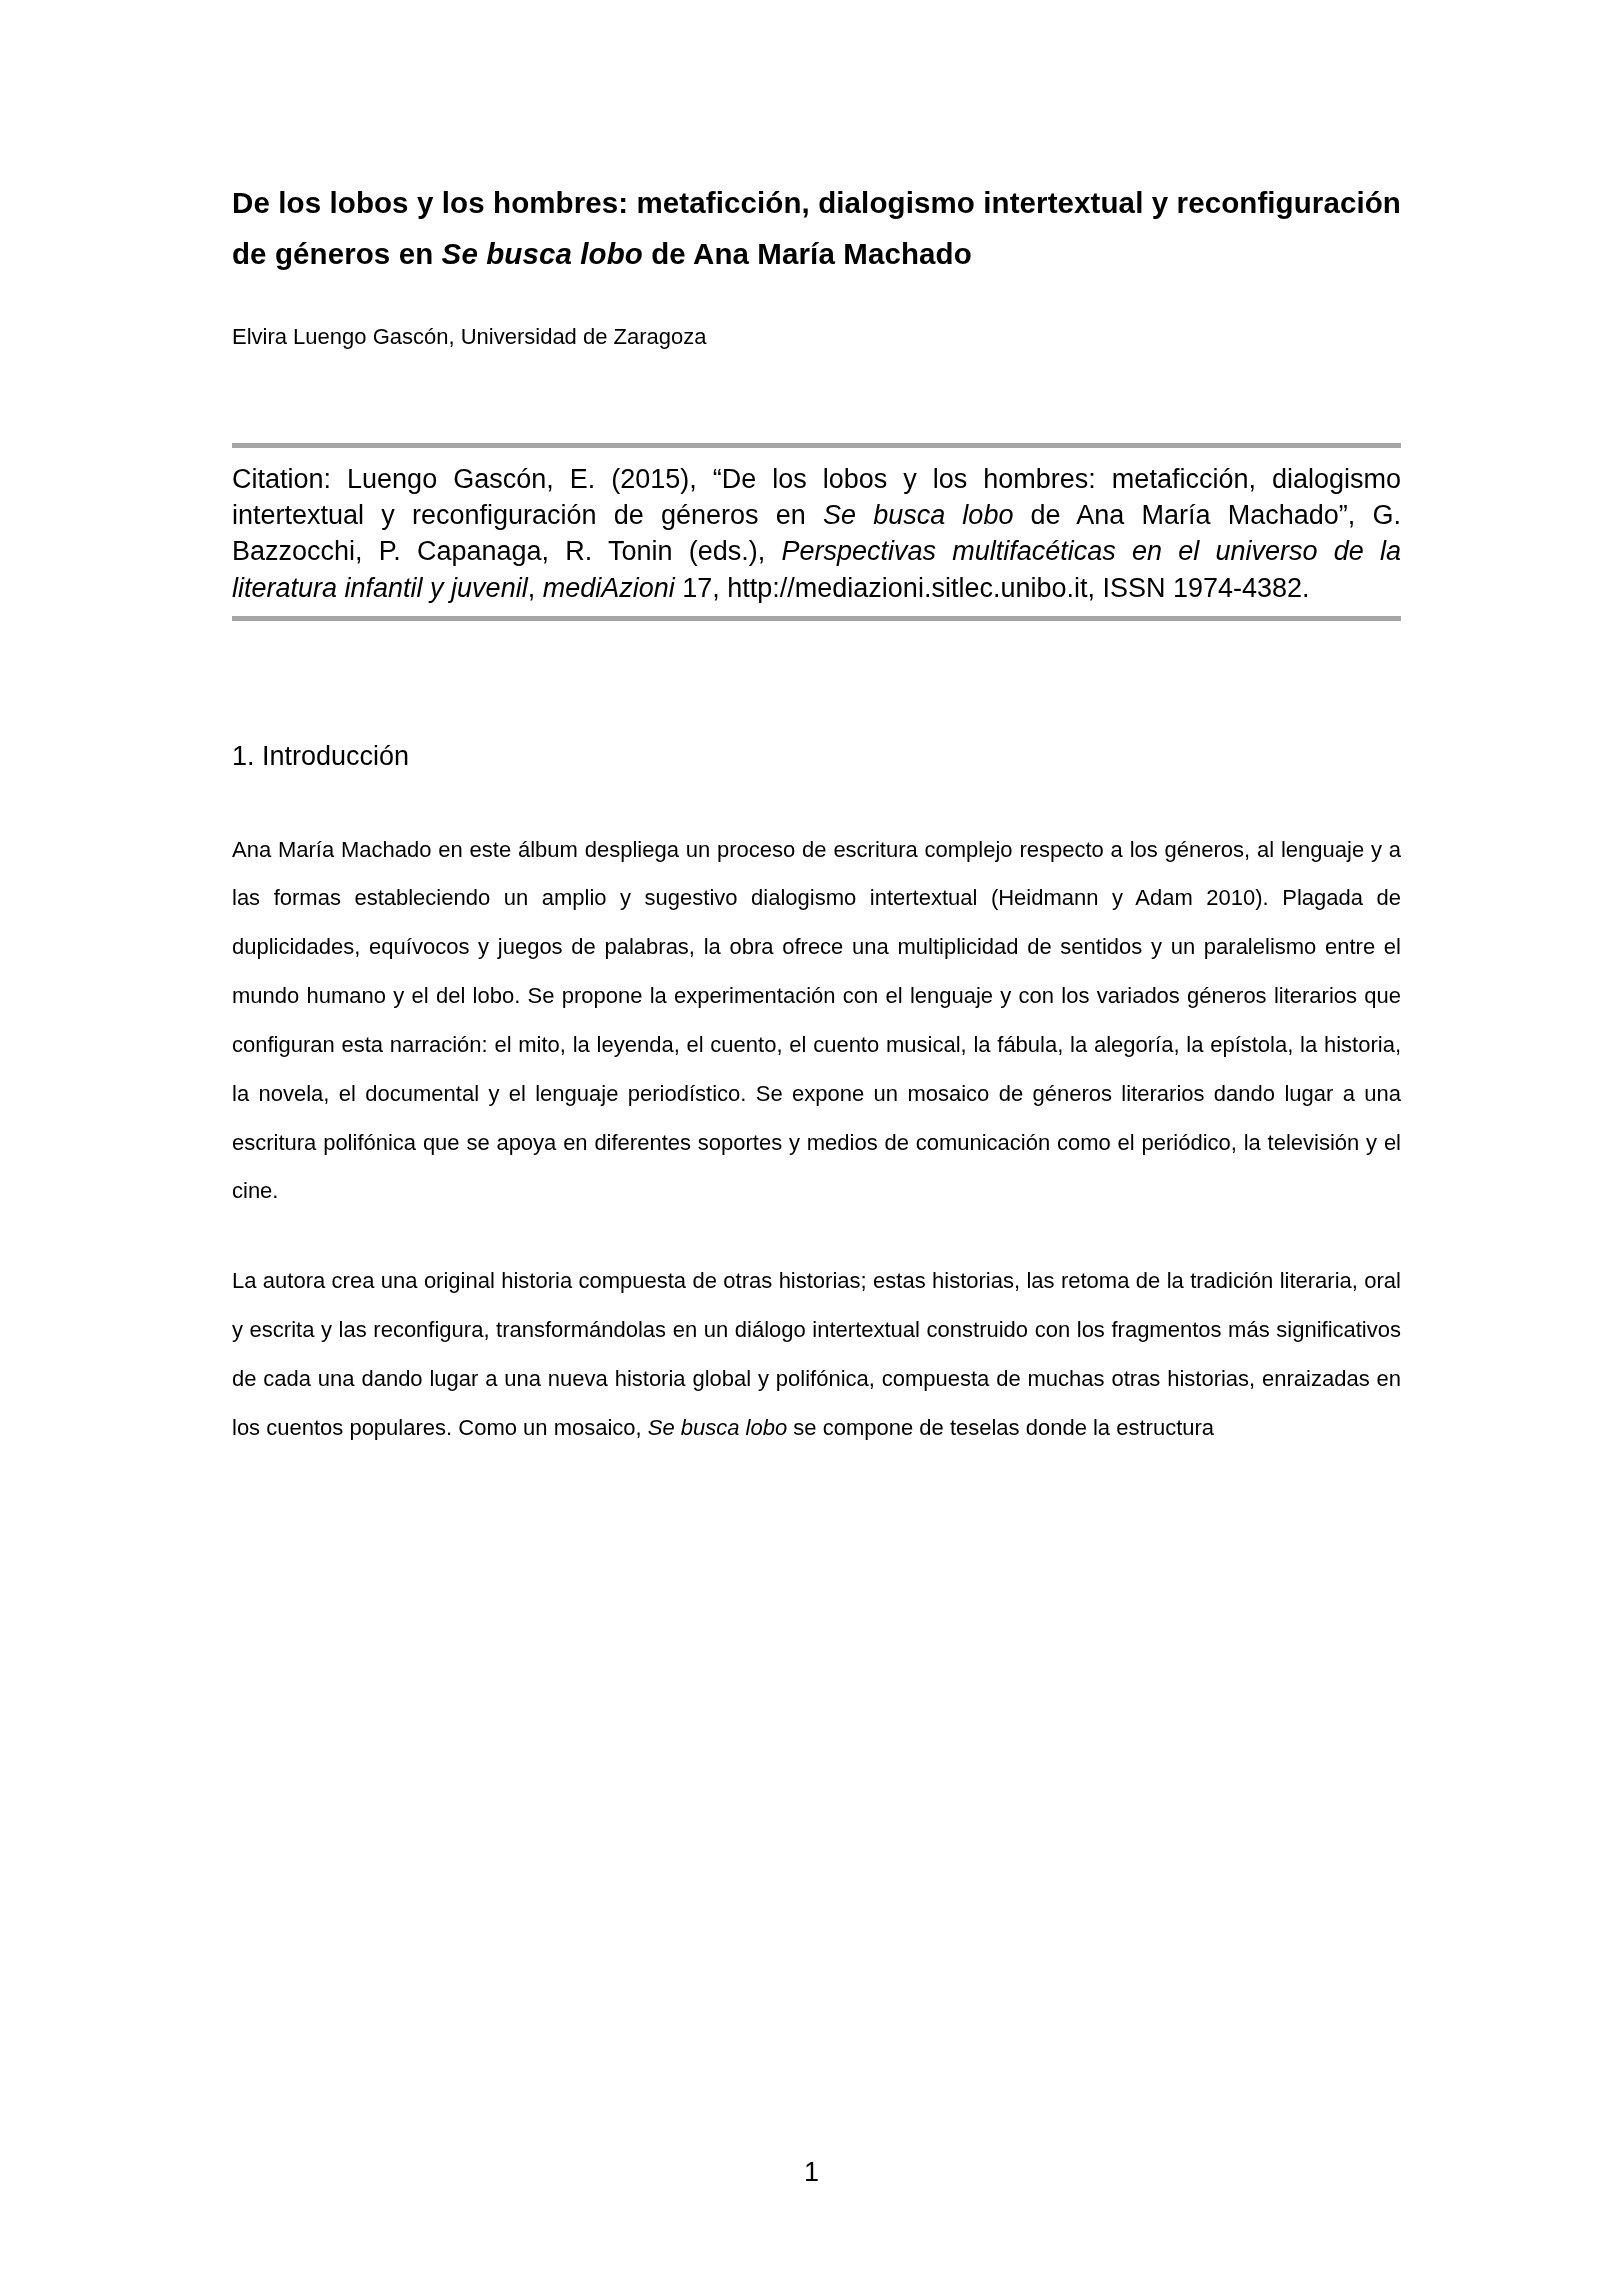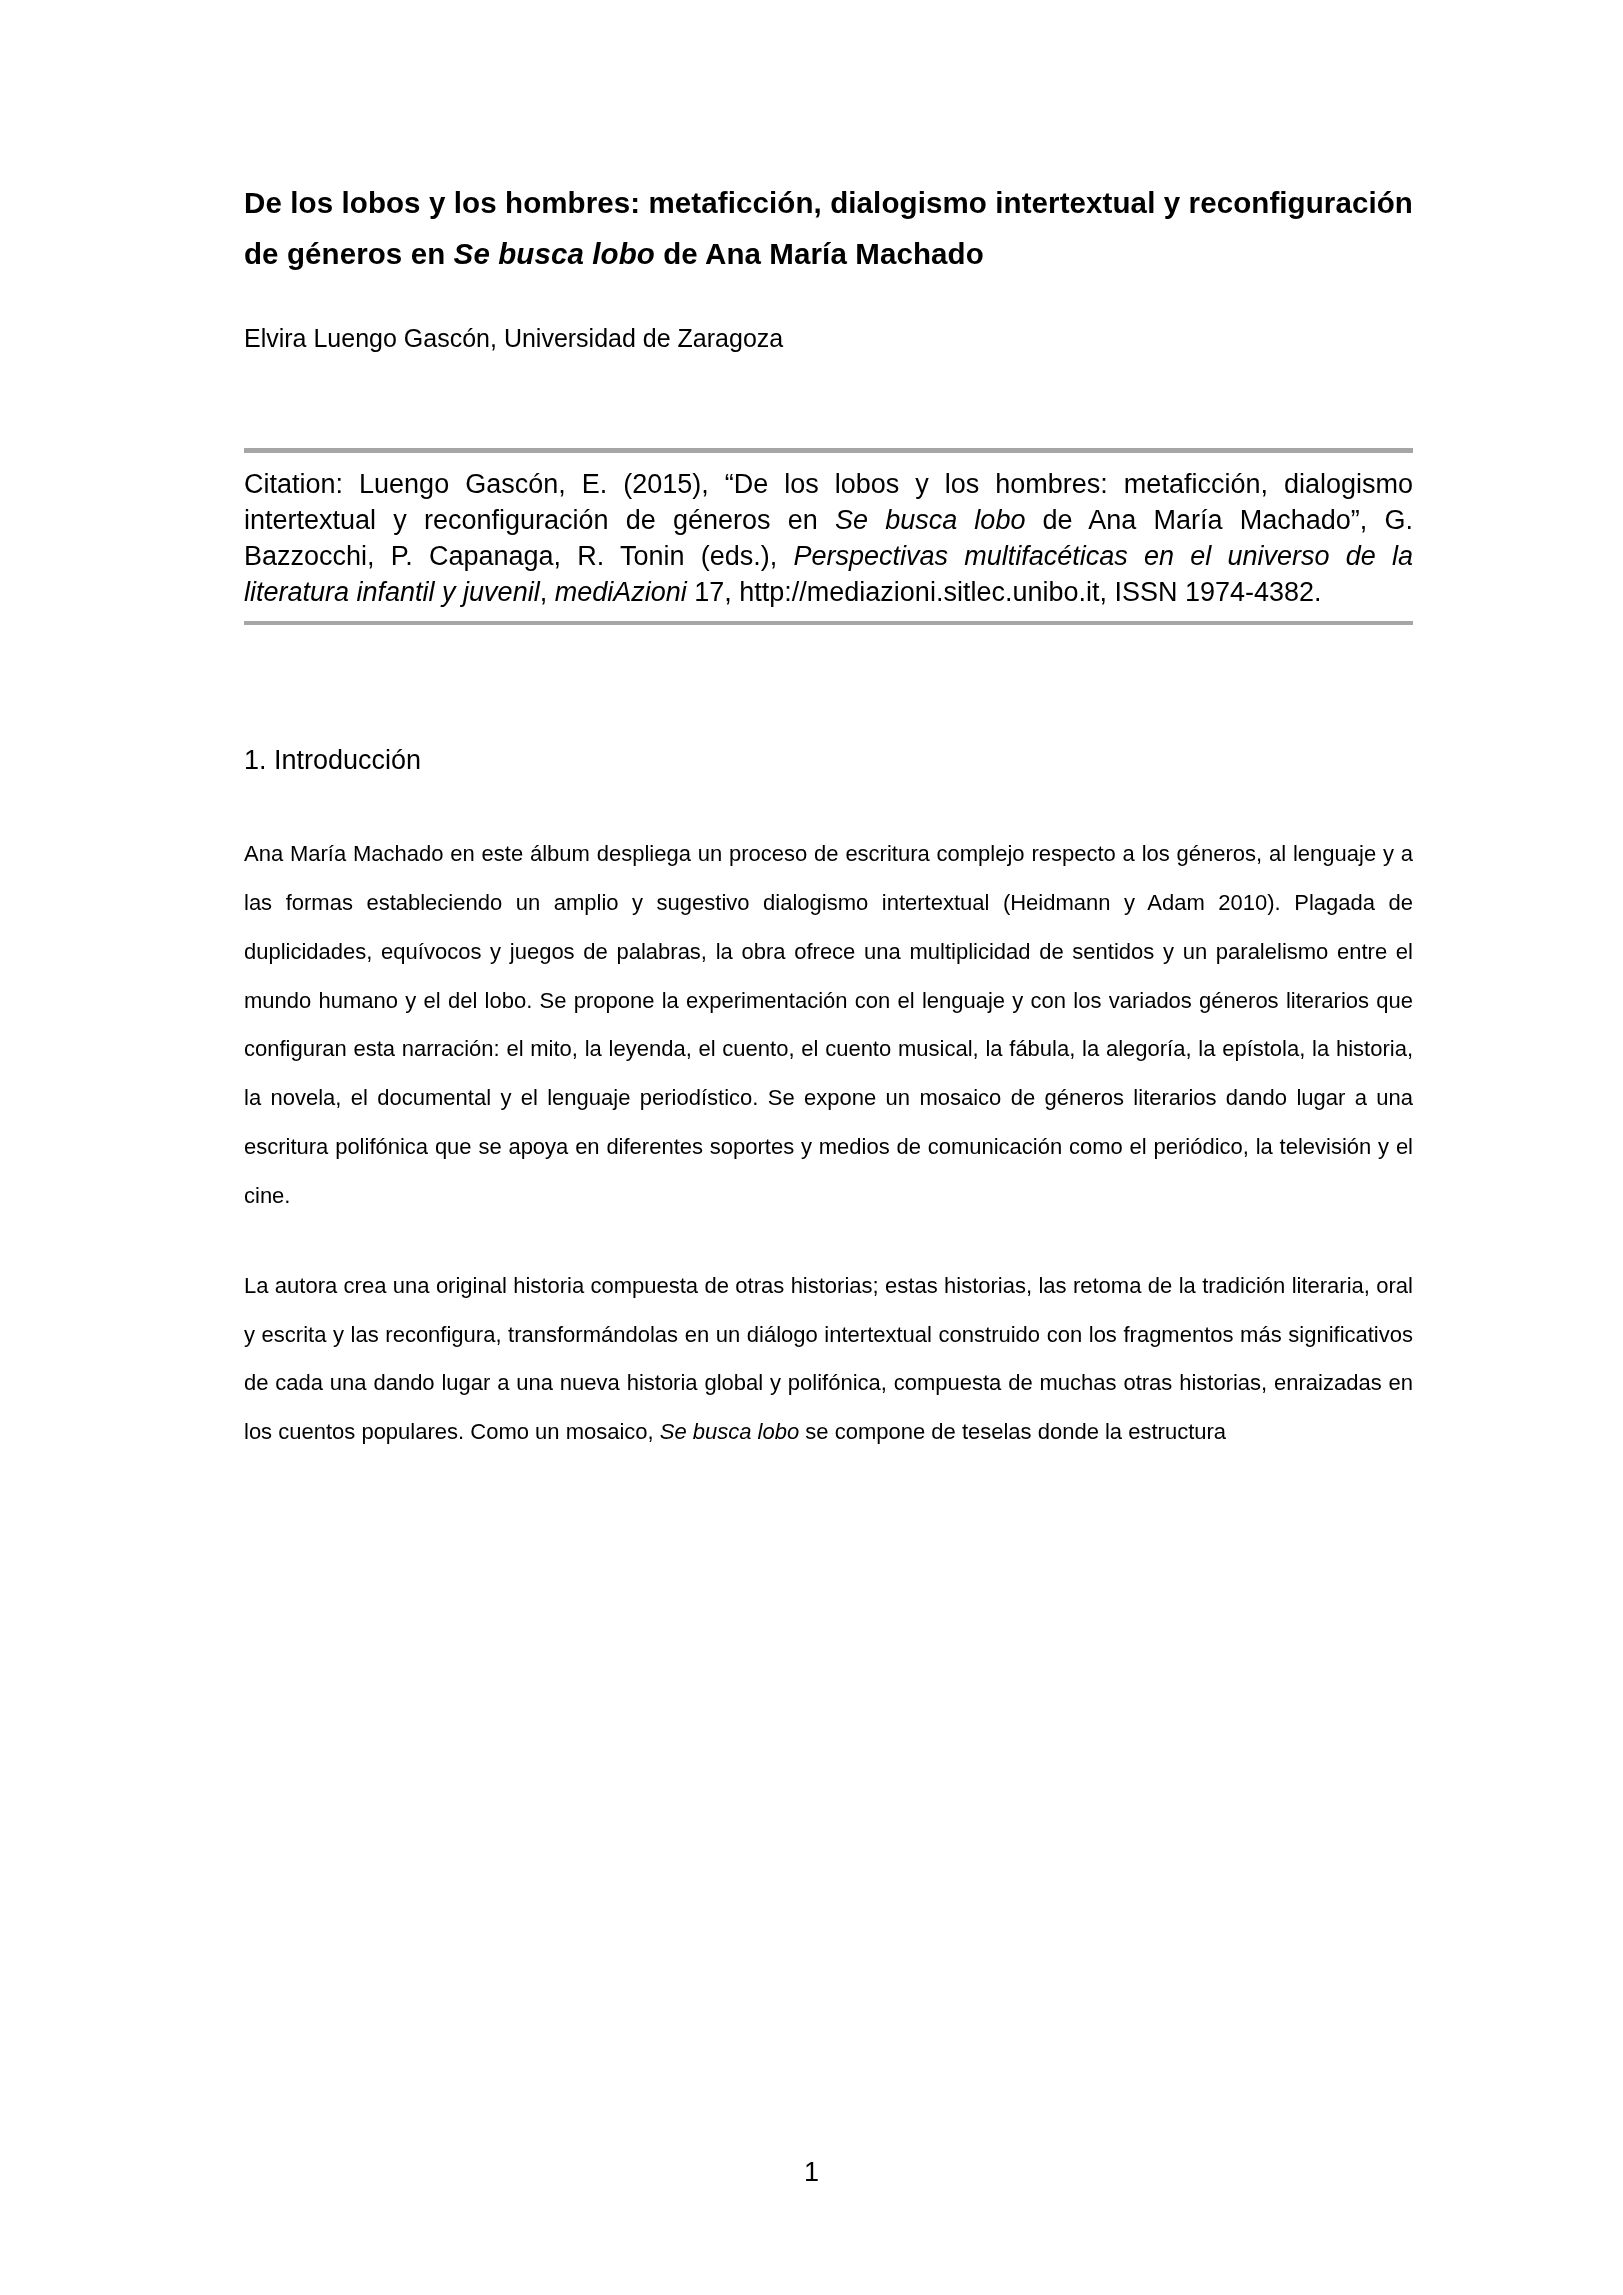--- a/index.html
+++ b/index.html
@@ -15,21 +15,21 @@
   .page {
     position: relative;
     width: 1623px;
     height: 2295px;
     background: #ffffff;
     box-sizing: border-box;
     overflow: hidden;
   }
   .content {
     position: absolute;
-    left: 244px;
+    left: 232px;
     top: 0;
     width: 1169px;
   }
 
   
   .doc-title {
     margin: 0;
     padding-top: 178px;
     font-size: 29.5px;
     font-weight: bold;
@@ -37,21 +37,21 @@
     text-align: justify;
     text-justify: inter-word;
     letter-spacing: 0.1px;
   }
   .doc-title .ital { font-style: italic; }
 
   
   .author-line {
     margin: 0;
     padding-top: 41px;
-    font-size: 25px;
+    font-size: 22px;
     line-height: 1.5;
     font-weight: normal;
   }
 
   
   .citation-block {
     margin: 0;
     padding-top: 90px;
   }
   .rule {

